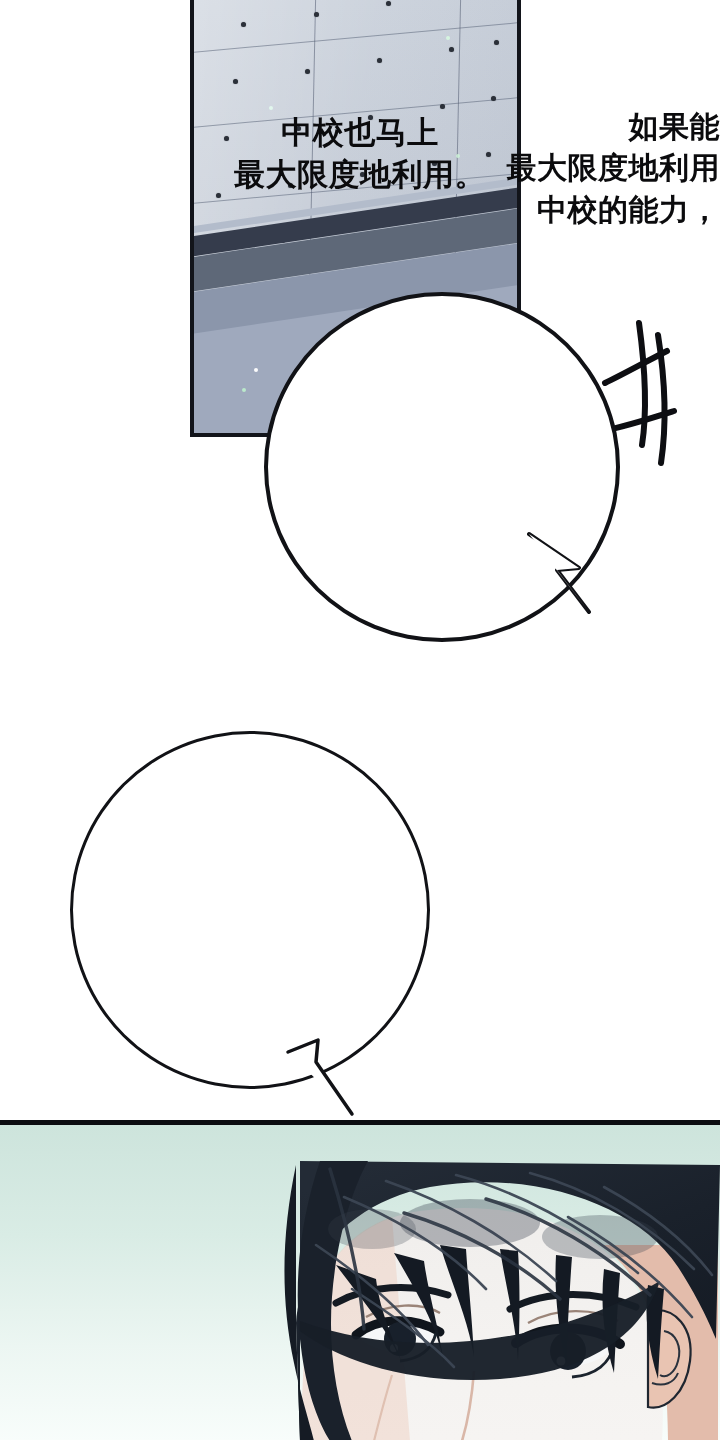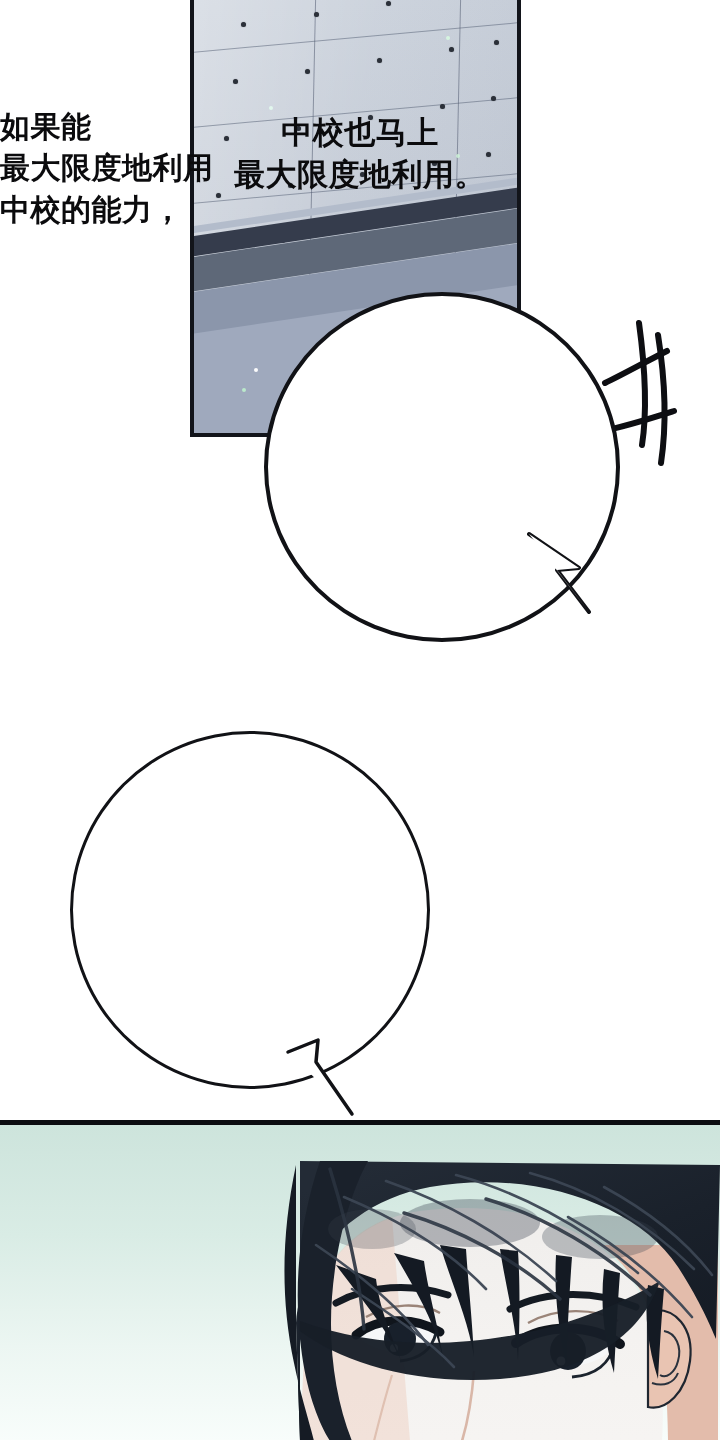--- a/index.html
+++ b/index.html
@@ -141,21 +141,21 @@
     border-radius: 50%;
     background: #ffffff;
     border: 3px solid #111216;
     box-sizing: border-box;
     z-index: 6;
   }
   .bubble2-text {
     position: absolute;
     left: 0; right: 0;
     top: 106px;
-    text-align: left;
+    text-align: right;
     color: #0b0b0d;
     font-size: 30px;
     line-height: 1.38;
     font-weight: 700;
     letter-spacing: 0.5px;
     white-space: pre-line;
     z-index: 7;
   }
   .tail2 {
     position: absolute;

